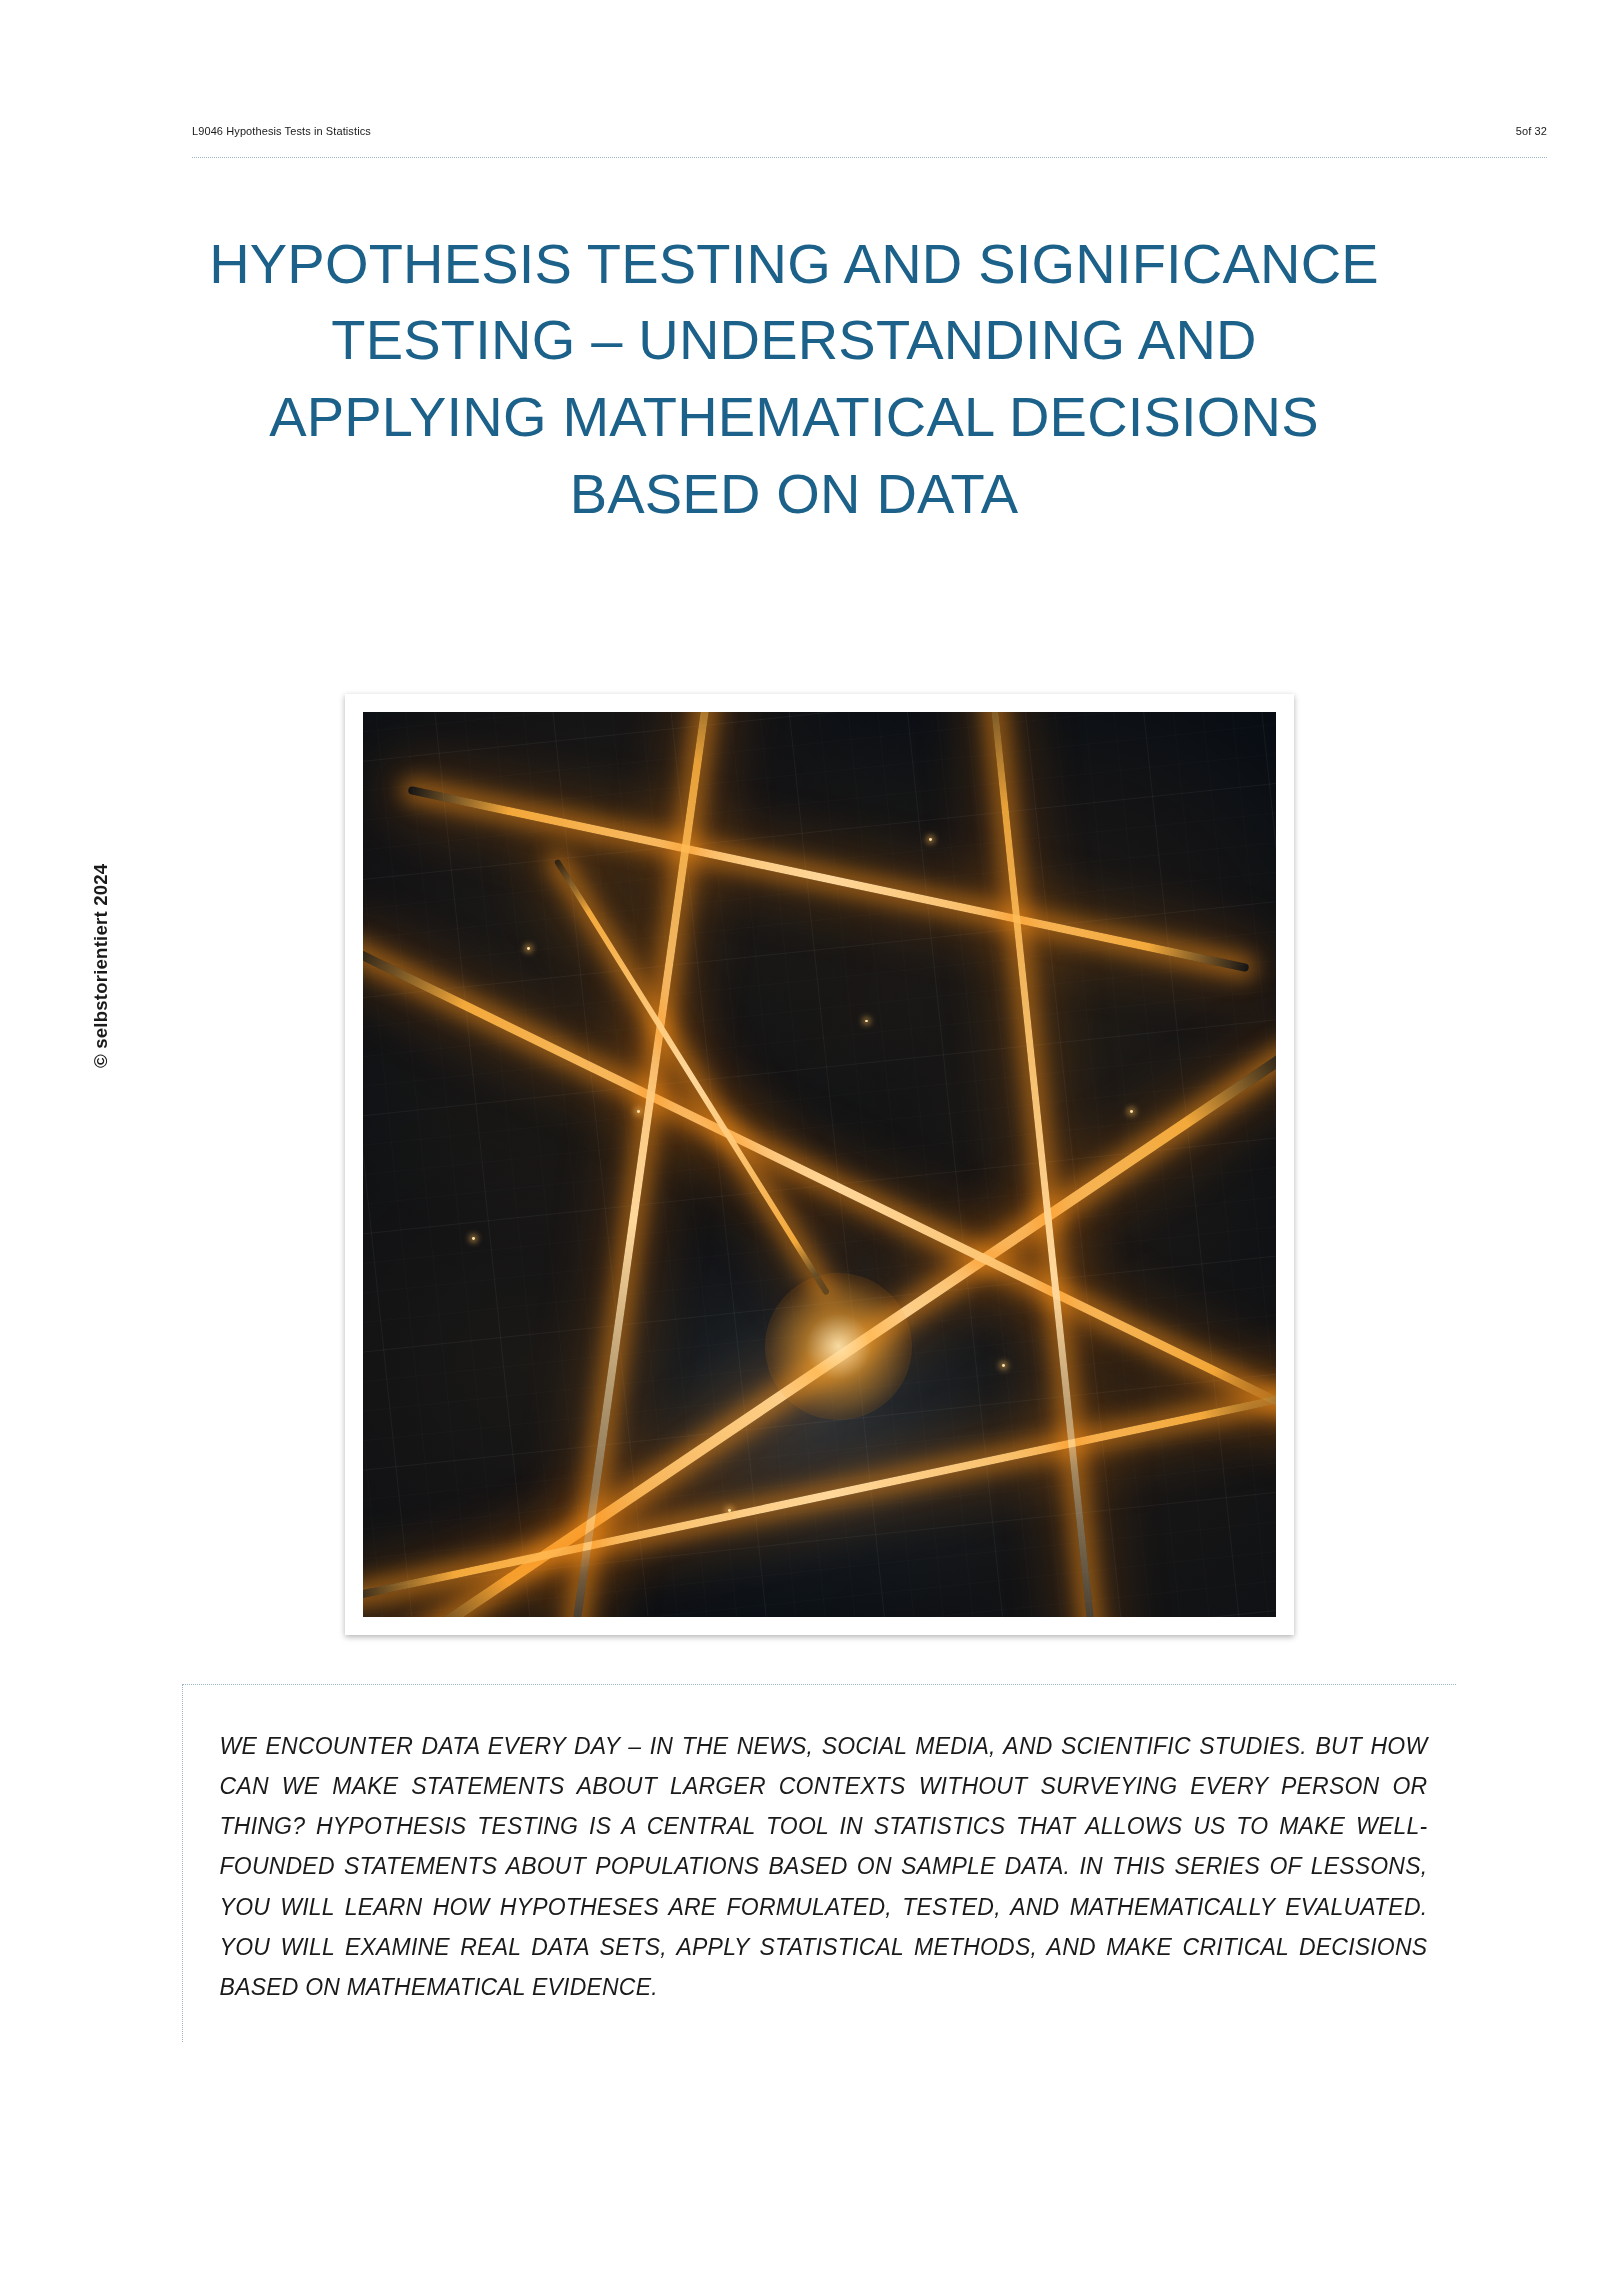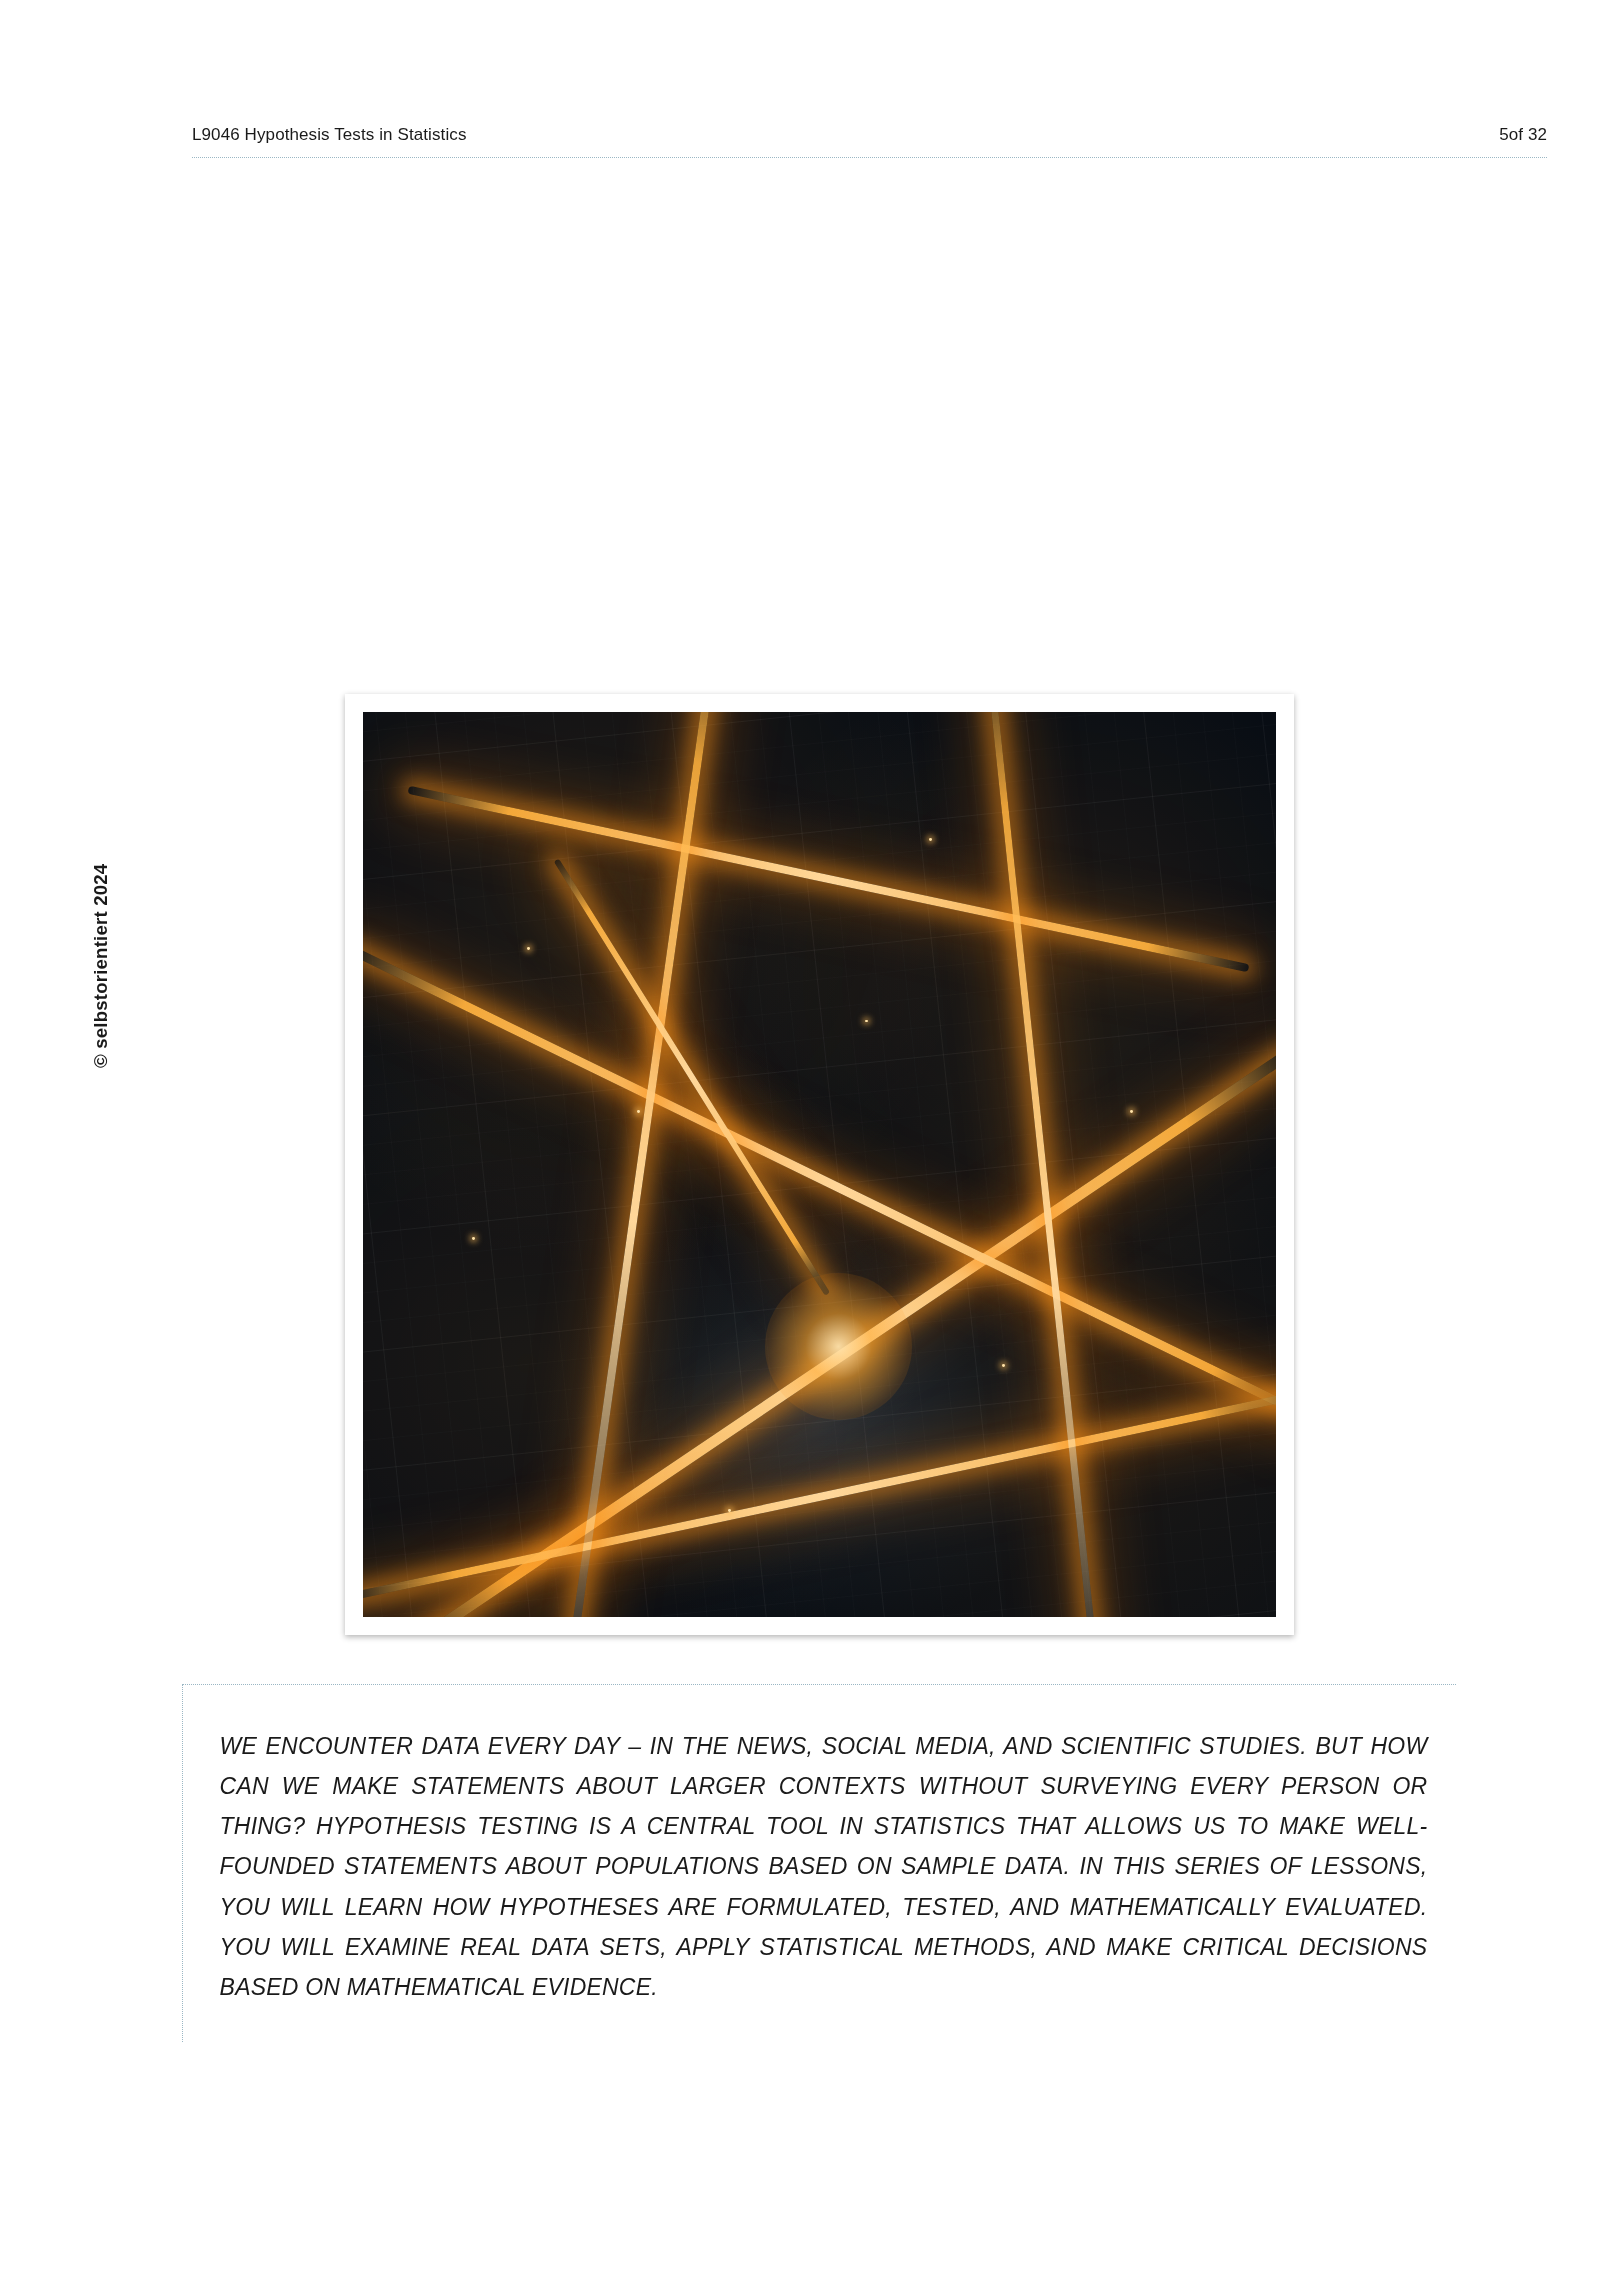--- a/index.html
+++ b/index.html
@@ -24,21 +24,21 @@
 
   
   .header {
     position: absolute;
     left: 192px;
     top: 125px;
     width: 1355px;
     display: flex;
     justify-content: space-between;
     align-items: flex-end;
-    font-size: 17px;
+    font-size: 11px;
     color: #1a1a1a;
     letter-spacing: 0.1px;
   }
   .header-rule {
     position: absolute;
     left: 192px;
     top: 157px;
     width: 1355px;
     height: 0;
     border-top: 1.5px dotted #9bb7c4;
@@ -176,20 +176,21 @@
 <div class="page">
 
   <div class="header">
     <span>L9046 Hypothesis Tests in Statistics</span>
     <span>5of 32</span>
   </div>
   <div class="header-rule"></div>
 
   <div class="side-copyright">© selbstorientiert 2024</div>
 
+  <h1 class="title">HYPOTHESIS TESTING AND SIGNIFICANCE TESTING – UNDERSTANDING AND APPLYING MATHEMATICAL DECISIONS BASED ON DATA</h1>
 
   <div class="figure">
     <div class="cityscape">
       <div class="blocks"></div>
       <div class="haze"></div>
       <div class="street s1"></div>
       <div class="street s2"></div>
       <div class="street s3"></div>
       <div class="street s4"></div>
       <div class="street s5"></div>

